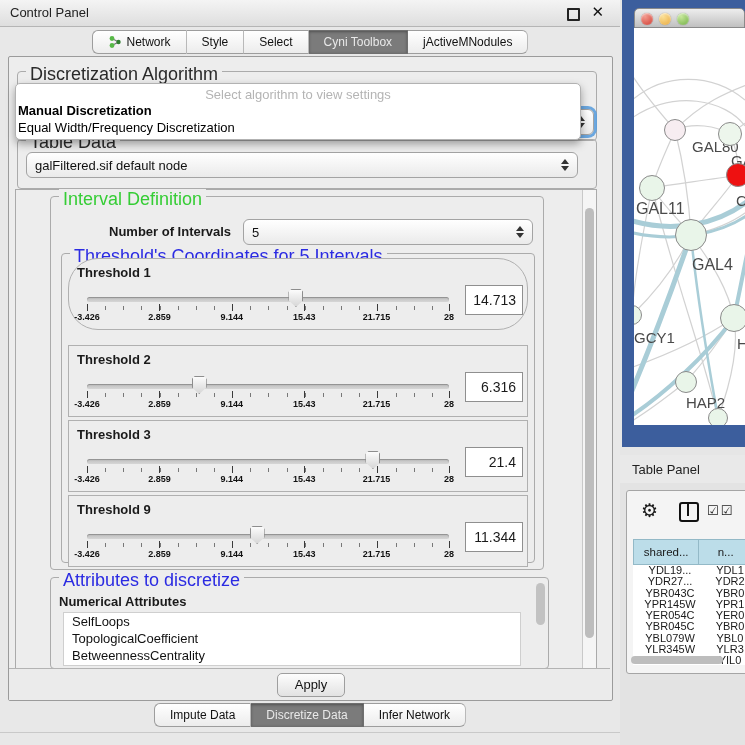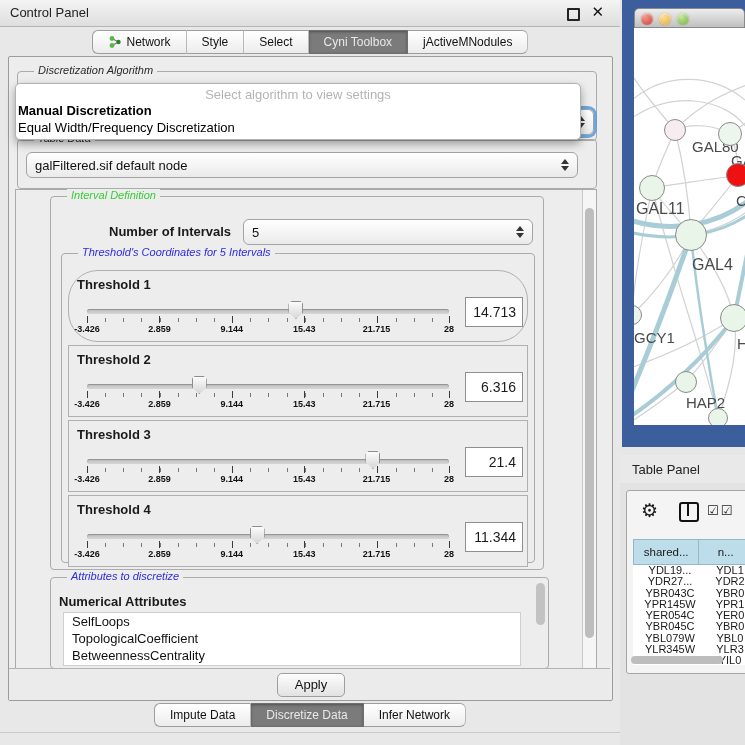--- a/index.html
+++ b/index.html
@@ -27,22 +27,22 @@
   .seg.active{background:#7b7b7b;color:#e9e9e9;border-color:#6f6f6f;
     box-shadow:inset 0 1px 3px rgba(0,0,0,.35);}
   #top-tabs{left:0;top:30px;}
   #bottom-tabs{left:0;top:703px;}
 
   #cp-content{left:8px;top:56px;width:603px;height:643px;background:#ededed;
     border:1px solid #9b9b9b;border-radius:2px;}
 
   
   .groupbox{border:1px solid #ababab;border-radius:4px;}
-  .grouplabel{position:absolute;top:-8px;left:16px;background:#ededed;
-    padding:0 4px;font-size:11px;font-style:italic;}
+  .grouplabel{position:absolute;top:-8px;left:8px;background:#ededed;
+    padding:0 4px;font-size:18px;}
   .lbl-green{color:#35cd35;}
   .lbl-blue{color:#2b2be2;}
   .lbl-dark{color:#2a2a2a;}
 
   
   .combo{background:linear-gradient(#ffffff,#eaeaea);border:1px solid #a3a3a3;
     border-radius:6px;font-size:13px;display:flex;align-items:center;
     padding:0 8px;box-sizing:border-box;height:26px;}
   .combo .val{flex:1;color:#111;}
   .spinner{display:flex;flex-direction:column;align-items:center;gap:2px;}
@@ -213,21 +213,21 @@
           <span class="val">5</span>
           <span class="spinner">
               <i class="up"></i>
               <i class="dn"></i>
             </span>
         </div>
 
         <div class="abs groupbox" style="left:10px;top:56px;width:472px;height:308px;">
           <span class="grouplabel lbl-blue">Threshold's Coordinates for 5 Intervals</span>
 
-          <div class="thr-row" style="top:16px;border-radius:30px;">
+          <div class="thr-row" style="top:4px;border-radius:30px;">
             <span class="thr-label">Threshold 1</span>
             <div class="track"></div>
             <div class="minor-ticks"></div>
             <div class="major-ticks">
                 <div class="major-tick" style="left: 0%;"></div>
                 <div class="major-tick" style="left: 20%;"></div>
                 <div class="major-tick" style="left: 40%;"></div>
                 <div class="major-tick" style="left: 60%;"></div>
                 <div class="major-tick" style="left: 80%;"></div>
                 <div class="major-tick" style="left: 100%;"></div>
@@ -286,21 +286,21 @@
                 <span class="tick-label" style="left: 40%;">9.144</span>
                 <span class="tick-label" style="left: 60%;">15.43</span>
                 <span class="tick-label" style="left: 80%;">21.715</span>
                 <span class="tick-label" style="left: 100%;">28</span>
               </div>
             <div class="thumb" style="left: 296.474px;"></div>
             <div class="valbox">21.4</div>
           </div>
 
           <div class="thr-row" style="top:241px;">
-            <span class="thr-label">Threshold 4</span>
+            <span class="thr-label">Threshold 9</span>
             <div class="track"></div>
             <div class="minor-ticks"></div>
             <div class="major-ticks">
                 <div class="major-tick" style="left: 0%;"></div>
                 <div class="major-tick" style="left: 20%;"></div>
                 <div class="major-tick" style="left: 40%;"></div>
                 <div class="major-tick" style="left: 60%;"></div>
                 <div class="major-tick" style="left: 80%;"></div>
                 <div class="major-tick" style="left: 100%;"></div>
               </div>

